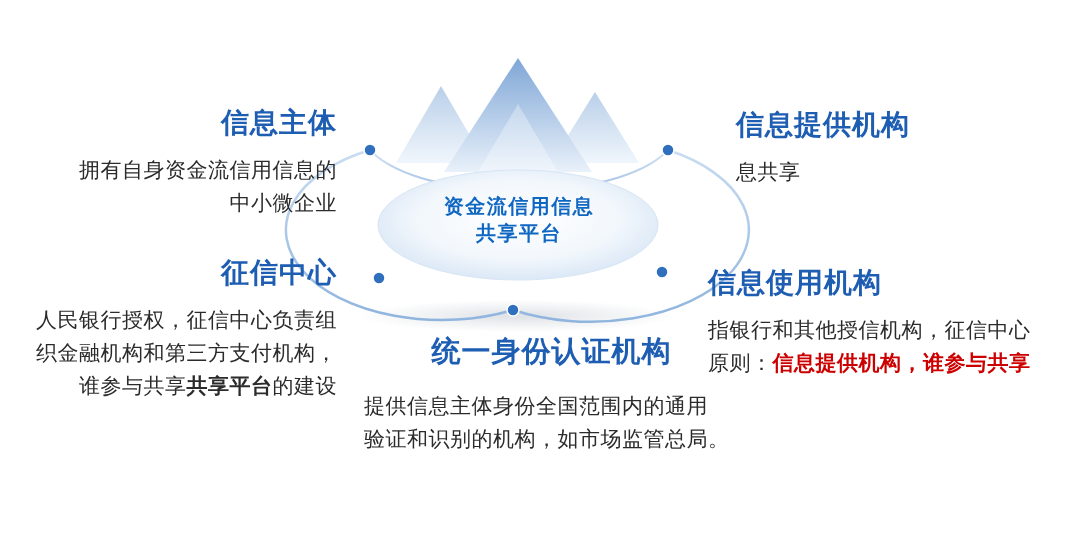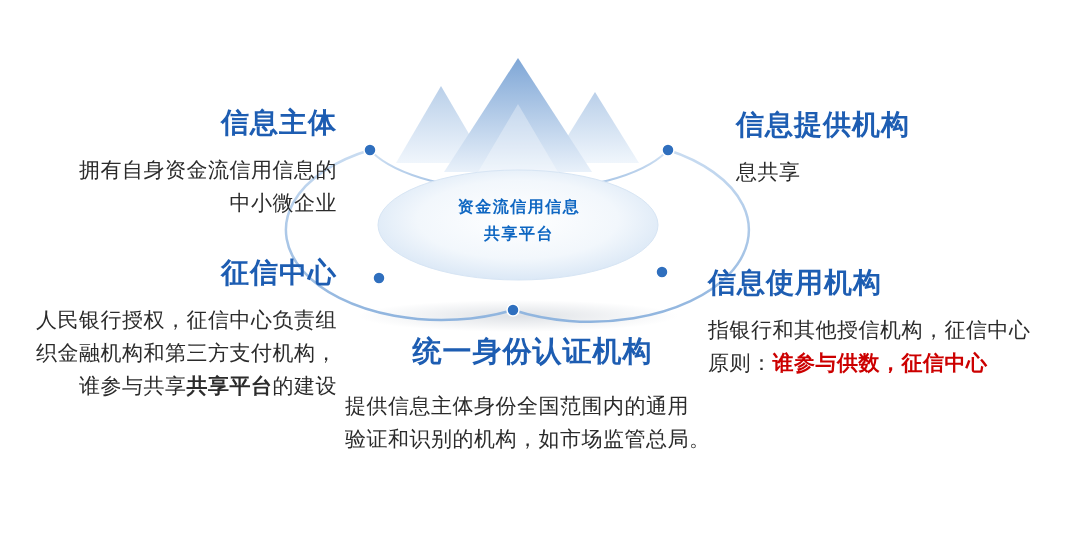--- a/index.html
+++ b/index.html
@@ -32,21 +32,21 @@
   .heading-center h2 { text-align: center; font-size: 29px; margin-bottom: 18px; }
   .center-label {
     position: absolute;
     left: 378px;
     top: 193px;
     width: 282px;
     text-align: center;
     color: #0f67c2;
     font-family: "Liberation Sans", "DejaVu Sans", sans-serif;
     font-weight: bold;
-    font-size: 16px;
+    font-size: 20px;
     line-height: 27px;
     letter-spacing: 1.5px;
   }
   .bold { font-weight: bold; }
   .red { color: #cc0000; font-weight: bold; }
 </style>
 </head>
 <body>
 
 <div class="canvas">
@@ -126,23 +126,23 @@
     <div class="line">织金融机构和第三方支付机构，</div>
     <div class="line">
       <span>谁参与共享</span><span class="bold">共享平台</span><span>的建设</span>
     </div>
   </section>
 
   <section class="block" style="left:708px; top:264px; width:340px;">
     <h2>信息使用机构</h2>
     <div class="line">指银行和其他授信机构，征信中心</div>
     <div class="line">
-      <span>原则：</span><span class="red">谁参与供数，征信中心</span>
+      <span>原则：</span><span class="red">信息提供机构，谁参与共享</span>
     </div>
   </section>
 
-  <section class="block heading-center" style="left:345px; top:332px; width:375px;">
+  <section class="block heading-center" style="left:364px; top:332px; width:375px;">
     <h2>统一身份认证机构</h2>
     <div class="line">提供信息主体身份全国范围内的通用</div>
     <div class="line">验证和识别的机构，如市场监管总局。</div>
   </section>
 
 </div>
 
 </body></html>

